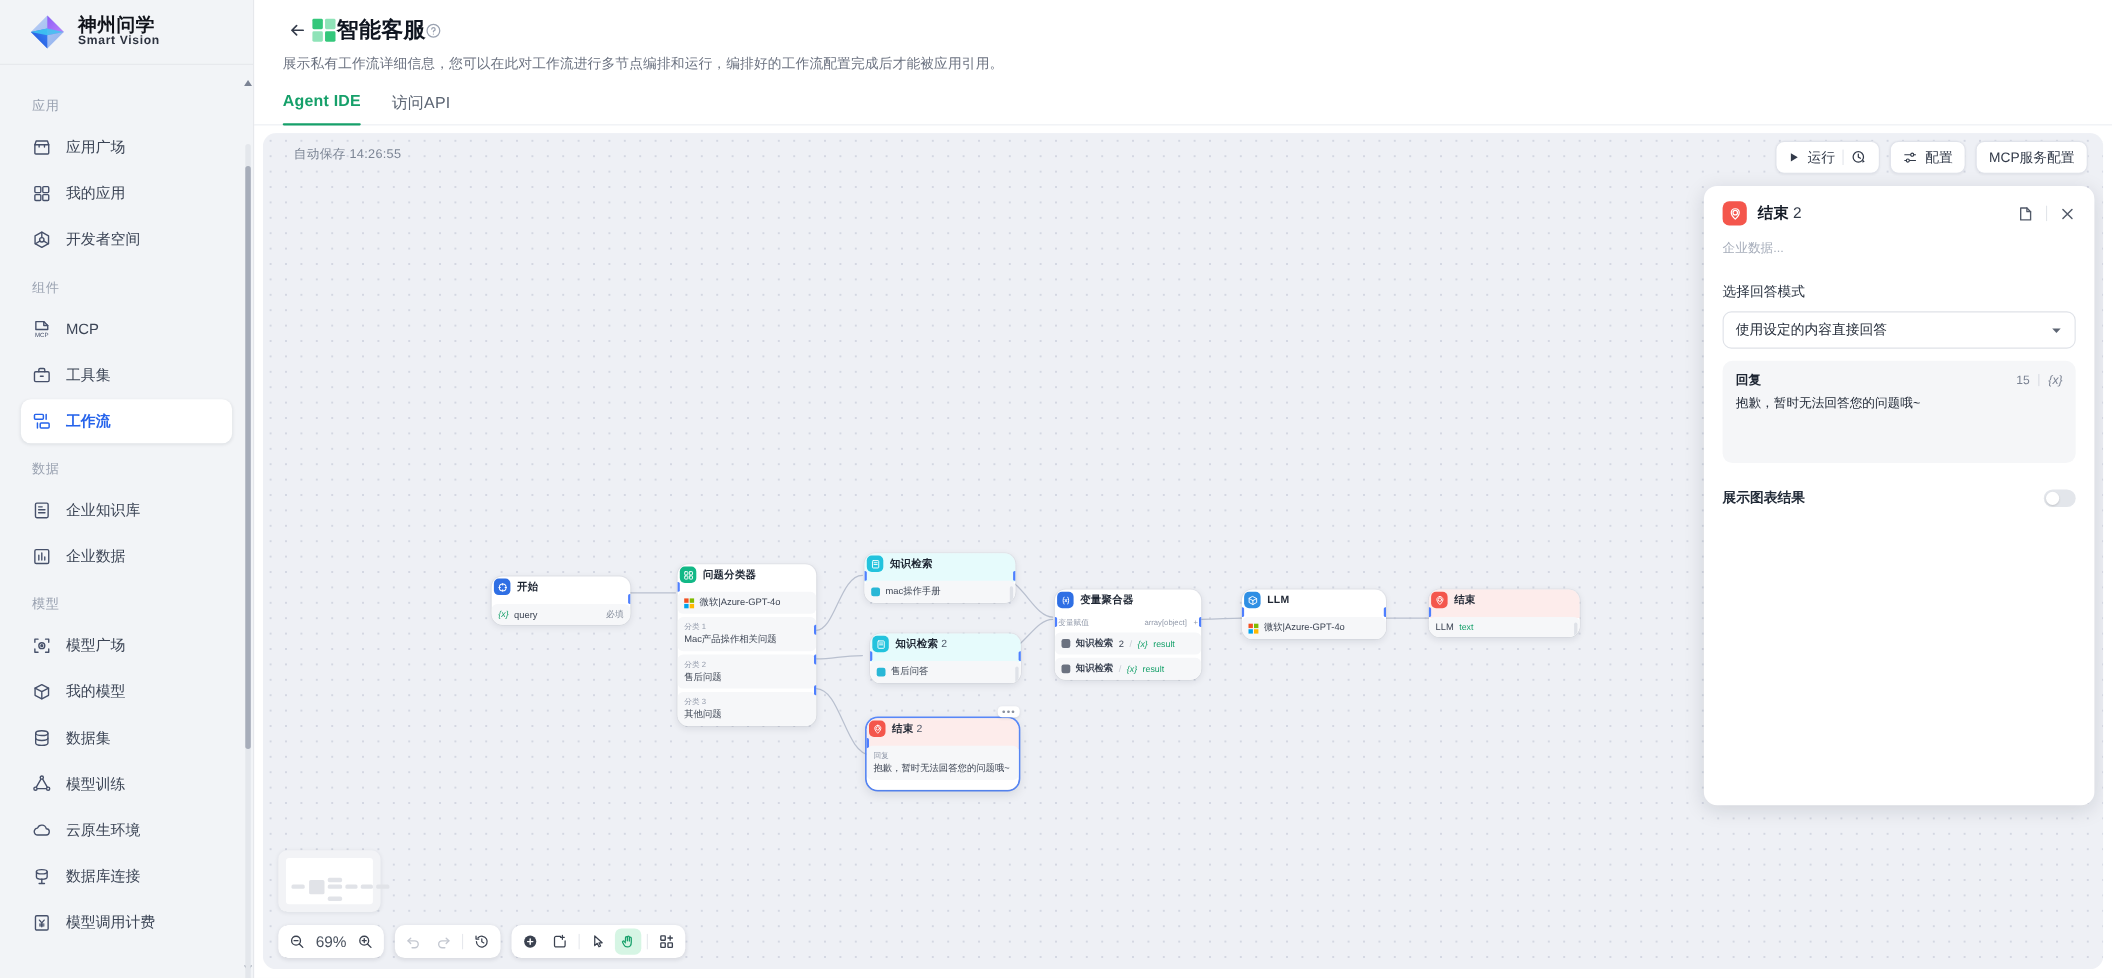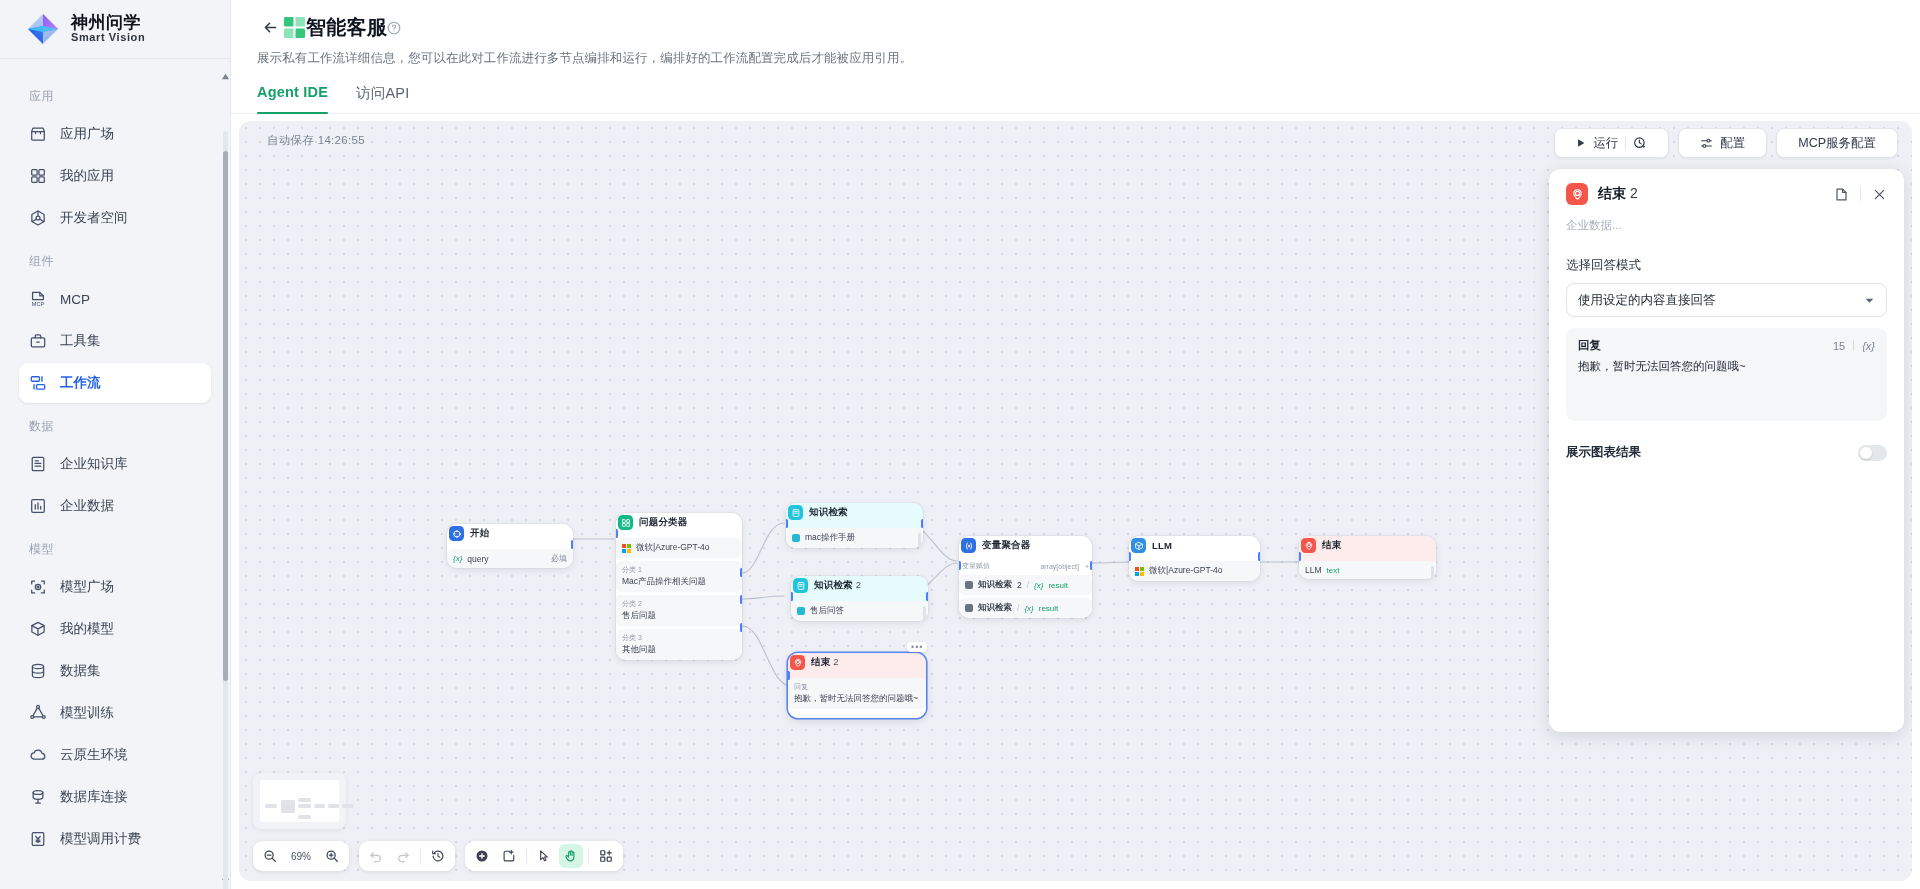--- a/index.html
+++ b/index.html
@@ -98,21 +98,21 @@
     border-radius: 12px; overflow: hidden;
   }
   .autosave {
     position: absolute; left: 28px; top: 12px; font-size: 11.5px; color: #7b8494;
     letter-spacing: .3px;
   }
 
   .topbar { position: absolute; right: 14px; top: 7px; display: flex; gap: 9px; align-items: center; }
   .pill {
     height: 30px; background: #fff; border: 1px solid #e0e3ea; border-radius: 8px;
-    display: flex; align-items: center; gap: 7px; padding: 0 21px;
+    display: flex; align-items: center; gap: 7px; padding: 0 11px;
     font-size: 12.5px; color: #323a49; cursor: pointer;
     box-shadow: 0 1px 2px rgba(16,24,40,.05);
   }
   .pill .sep { width: 1px; height: 14px; background: #e3e6ec; }
   .pill svg { display: block; }
 
   
   .node {
     position: absolute; background: #fff; border-radius: 10px;
     box-shadow: 0 2px 7px rgba(16,24,40,.09), 0 0 0 1px rgba(16,24,40,.035);
@@ -164,21 +164,21 @@
     height: 30px; background: #fff; border-radius: 9px; display: flex; align-items: center;
     padding: 0 5px; gap: 3px; box-shadow: 0 1px 4px rgba(16,24,40,.10);
   }
   .tbtn {
     width: 24px; height: 24px; border-radius: 6px; display: flex; align-items: center;
     justify-content: center; cursor: pointer; color: #3b4250;
   }
   .tbtn.dim { color: #c3c7d0; }
   .tbtn.on { background: #d6f5e4; color: #16a06a; }
   .tbtn svg { width: 14px; height: 14px; display: block; }
-  .zoomval { font-size: 10px; color: #4a525f; min-width: 32px; text-align: center; }
+  .zoomval { font-size: 14px; color: #4a525f; min-width: 32px; text-align: center; }
   .tsep { width: 1px; height: 14px; background: #e6e8ed; margin: 0 2px; }
 
   
   .rpanel {
     position: absolute; right: 8px; top: 48px; width: 355px; height: 563px;
     background: #fff; border-radius: 12px;
     box-shadow: 0 4px 18px rgba(16,24,40,.13); padding: 14px 17px;
     display: flex; flex-direction: column;
   }
   .rp-head { display: flex; align-items: center; gap: 10px; }

